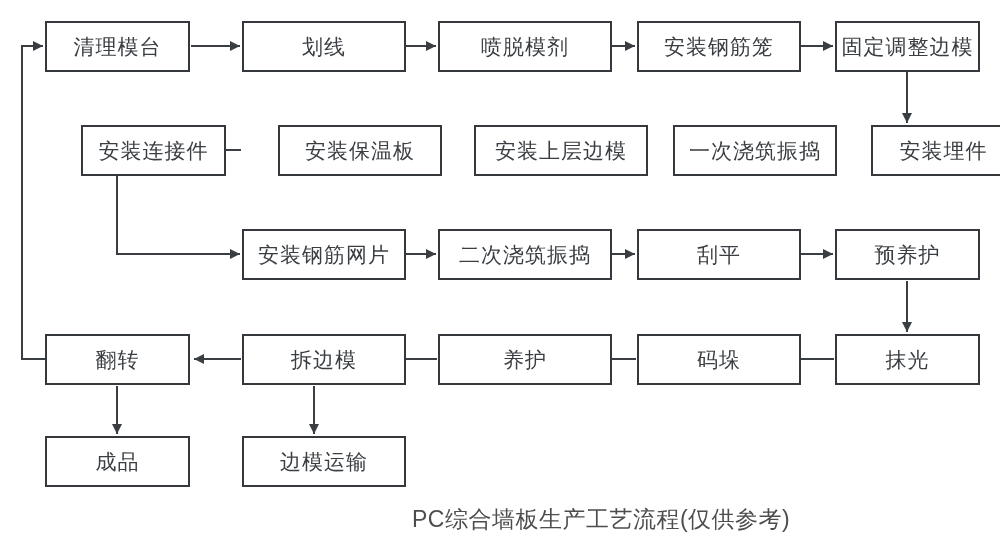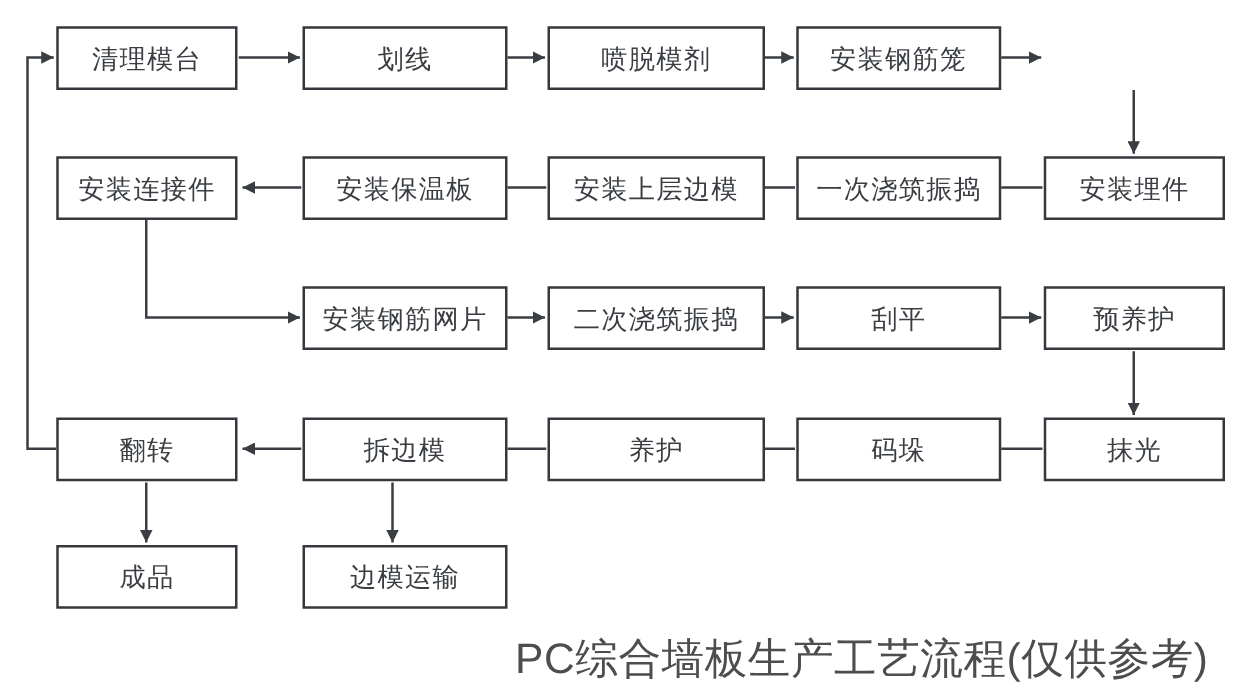--- a/index.html
+++ b/index.html
@@ -38,29 +38,29 @@
     white-space: nowrap;
   }
   
   .c1 { left: 45px;  width: 145px; }
   .c2 { left: 242px; width: 164px; text-align: center; }
   .c3 { left: 438px; width: 174px; }
   .c4 { left: 637px; width: 164px; }
   .c5 { left: 835px; width: 145px; }
   
   .r1 { top: 21px; }
-  .r2 { top: 125px; }
+  .r2 { top: 125px; margin-left: 36px; }
   .r3 { top: 229px; }
   .r4 { top: 334px; }
   .r5 { top: 436px; }
   .caption {
     position: absolute;
     left: 412px;
     top: 504px;
-    font-size: 34px;
+    font-size: 23px;
     color: #4d4d4d;
     letter-spacing: 0.5px;
     white-space: nowrap;
   }
   .edge {
     stroke: #3a3e42;
     stroke-width: 2;
     fill: none;
   }
 </style>
@@ -104,20 +104,21 @@
     <line class="edge" x1="241" y1="359" x2="194" y2="359" marker-end="url(#arrow)"></line>
 
     <line class="edge" x1="117" y1="386" x2="117" y2="434" marker-end="url(#arrow)"></line>
     <line class="edge" x1="314" y1="386" x2="314" y2="434" marker-end="url(#arrow)"></line>
   </svg>
 
   <div class="node r1 c1">清理模台</div>
   <div class="node r1 c2">划线</div>
   <div class="node r1 c3">喷脱模剂</div>
   <div class="node r1 c4">安装钢筋笼</div>
+  <div class="node r1 c5">固定调整边模</div>
 
   <div class="node r2 c1">安装连接件</div>
   <div class="node r2 c2">安装保温板</div>
   <div class="node r2 c3">安装上层边模</div>
   <div class="node r2 c4">一次浇筑振捣</div>
   <div class="node r2 c5">安装埋件</div>
 
   <div class="node r3 c2">安装钢筋网片</div>
   <div class="node r3 c3">二次浇筑振捣</div>
   <div class="node r3 c4">刮平</div>

